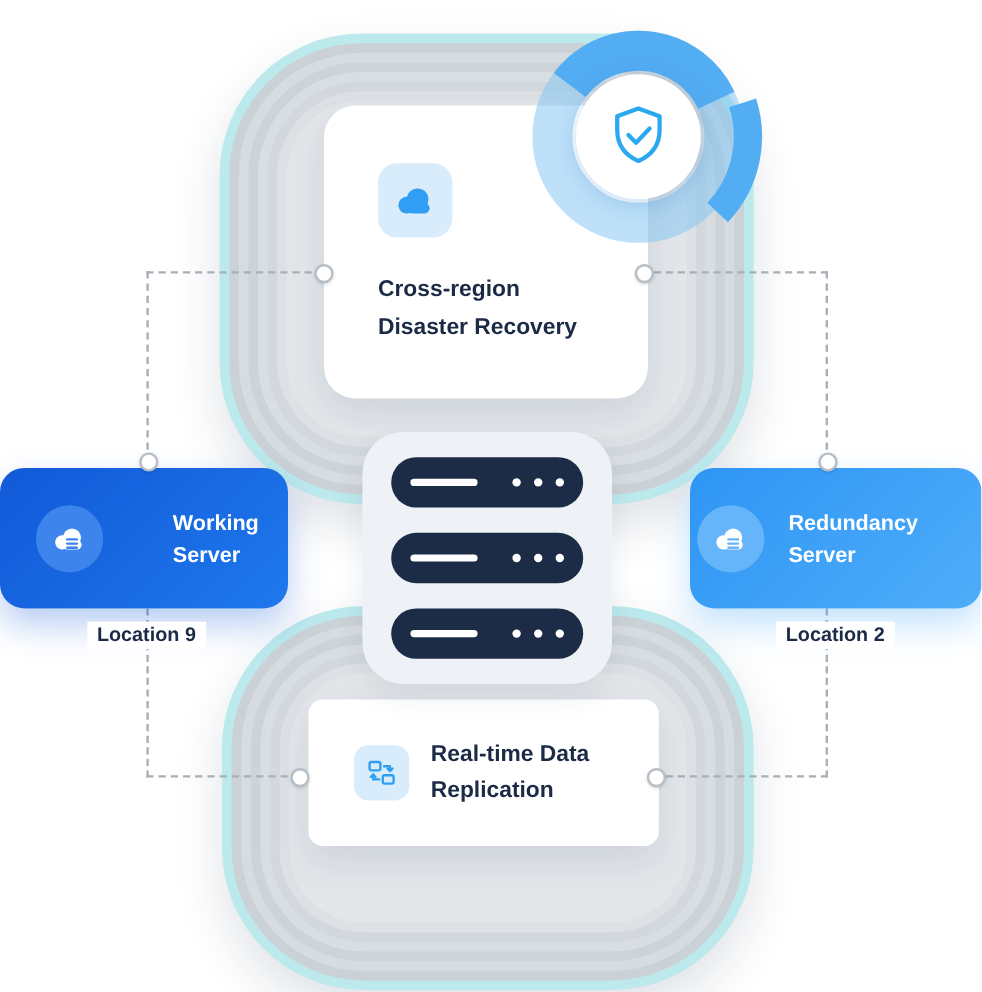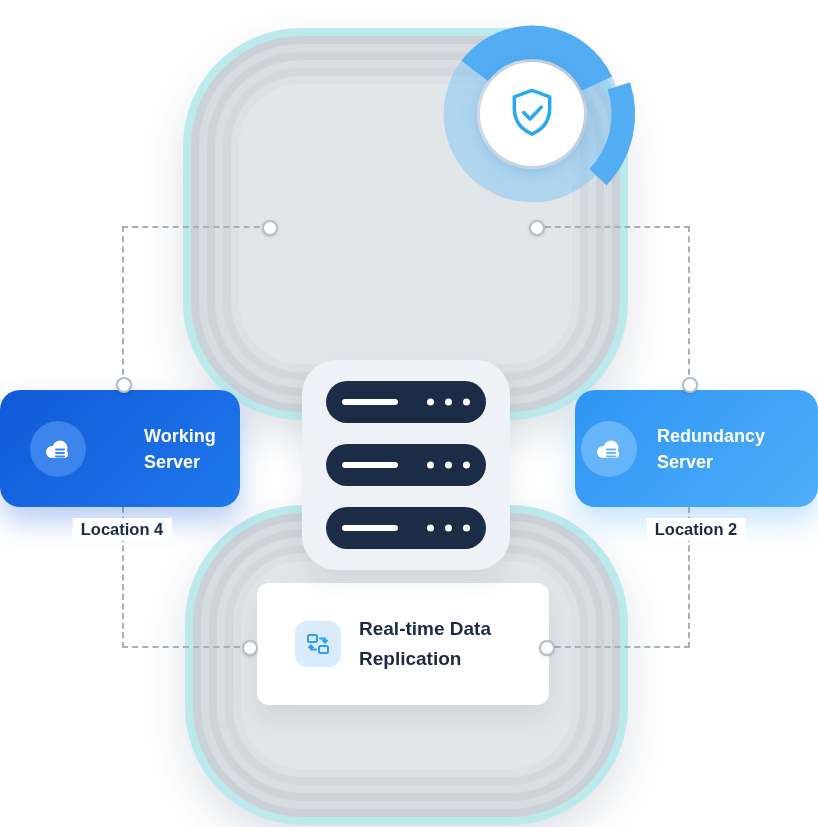--- a/index.html
+++ b/index.html
@@ -105,20 +105,35 @@
   <div class="connector conn-bottom-left"></div>
   <div class="connector conn-bottom-right"></div>
 
   <div class="node" style="left:262px;top:220px;"></div>
   <div class="node" style="left:529px;top:220px;"></div>
   <div class="node" style="left:116px;top:377px;"></div>
   <div class="node" style="left:682px;top:377px;"></div>
   <div class="node" style="left:242px;top:640px;"></div>
   <div class="node" style="left:539px;top:640px;"></div>
 
+  <div class="card top-card">
+    <div class="icon-box">
+      <svg width="38" height="28" viewBox="0 0 38 28">
+        <g fill="#2f9ef3">
+          <circle cx="12" cy="18" r="7"></circle>
+          <circle cx="21" cy="13" r="9"></circle>
+          <rect x="12" y="16" width="19" height="9" rx="4.5"></rect>
+        </g>
+      </svg>
+    </div>
+    <div class="title">
+      <div>Cross-region</div>
+      <div>Disaster Recovery</div>
+    </div>
+  </div>
 
   <div class="badge">
     <svg width="216" height="216" viewBox="0 0 220 220">
       <circle cx="110" cy="110" r="73" fill="none" stroke="rgba(125,195,243,0.5)" stroke-width="34"></circle>
       <circle cx="110" cy="110" r="73" fill="none" stroke="#53adf3" stroke-width="34" stroke-dasharray="150 309" transform="rotate(-143 110 110)"></circle>
       <circle cx="110" cy="110" r="93" fill="none" stroke="#53adf3" stroke-width="24" stroke-dasharray="100 485" transform="rotate(-18 110 110)"></circle>
       <circle cx="110" cy="110" r="53" fill="#ffffff" style="filter:drop-shadow(0 4px 10px rgba(40,120,200,0.28))"></circle>
       <path d="M110 86 L128 92.5 V104 C128 117.5 120.5 126 110 130.5 C99.5 126 92 117.5 92 104 V92.5 Z" fill="none" stroke="#2aa9f1" stroke-width="3.6" stroke-linejoin="round"></path>
       <path d="M101.5 108.5 L108 115 L119.5 103" fill="none" stroke="#2aa9f1" stroke-width="3.6" stroke-linecap="round" stroke-linejoin="round"></path>
     </svg>
@@ -137,21 +152,21 @@
           <rect x="13" y="15" width="10" height="2" rx="1"></rect>
           <rect x="13" y="18.5" width="10" height="2" rx="1"></rect>
         </g>
       </svg>
     </div>
     <div class="server-name">
       <div>Working</div>
       <div>Server</div>
     </div>
   </div>
-  <div class="location-label location-left">Location 4</div>
+  <div class="location-label location-left">Location 9</div>
 
   <div class="server-card server-card-right">
     <div class="server-icon-circle">
       <svg width="32" height="24" viewBox="0 0 32 24">
         <g fill="#ffffff">
           <circle cx="10" cy="15" r="6"></circle>
           <circle cx="18" cy="11" r="7.5"></circle>
           <rect x="10" y="13" width="16" height="8" rx="4"></rect>
         </g>
         <g fill="currentColor">

